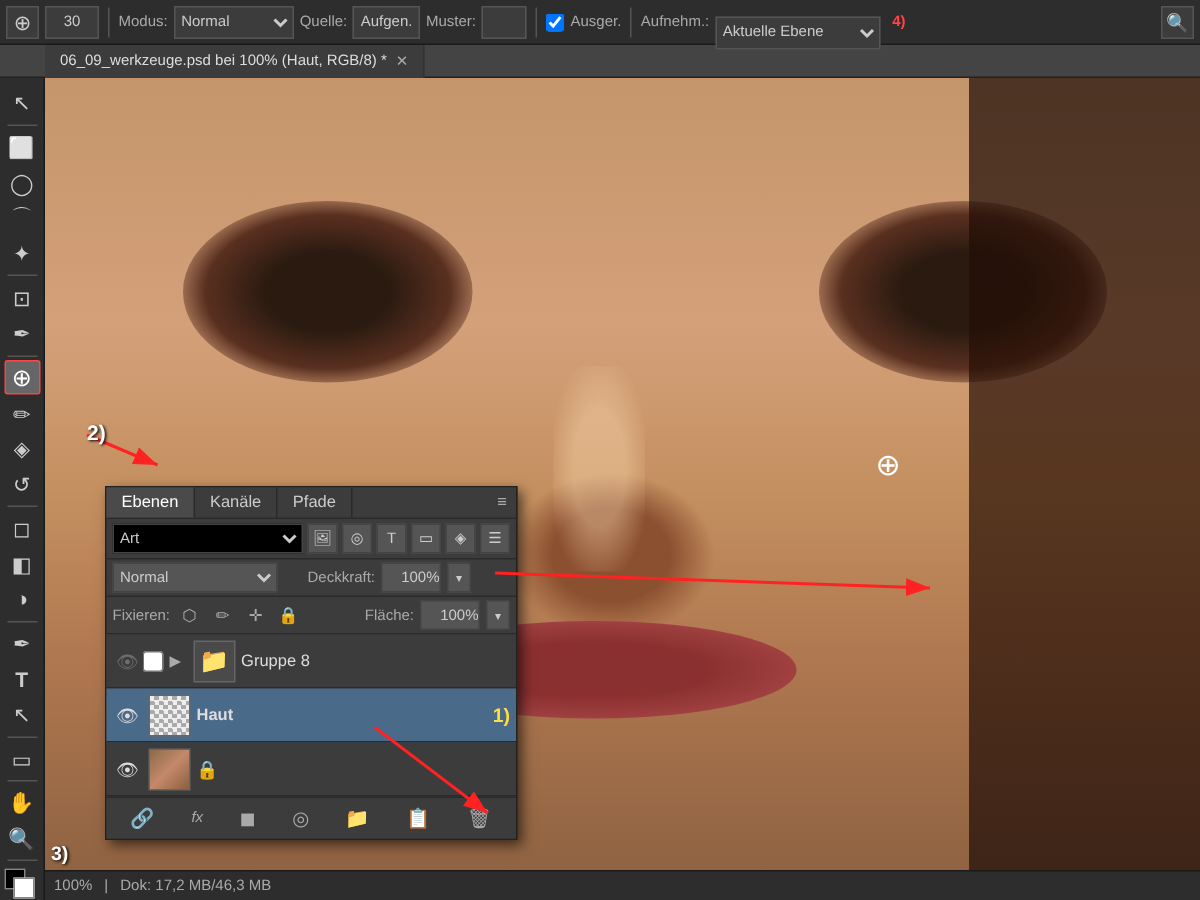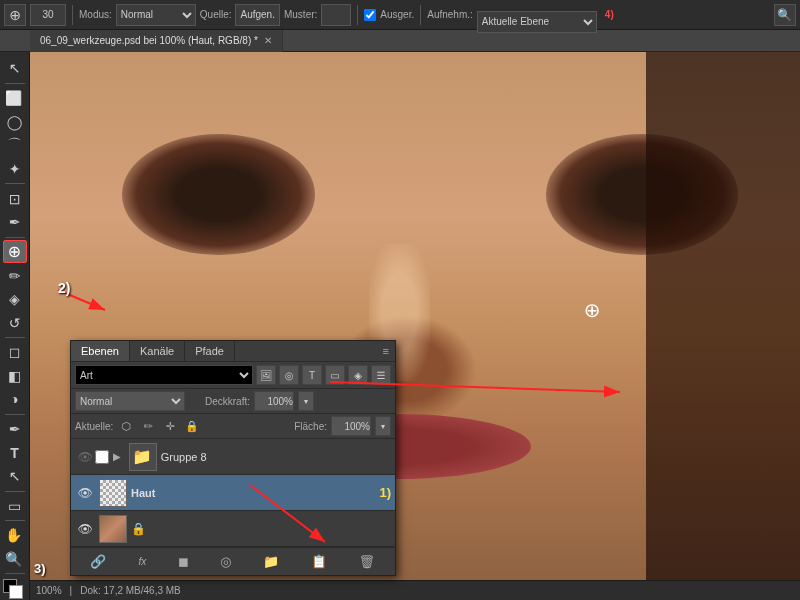--- a/index.html
+++ b/index.html
@@ -146,23 +146,23 @@
       display: flex;
       align-items: center;
       padding: 0 6px;
       font-size: 10px;
       color: #aaa;
     }
 
     
     #layers-panel {
       position: absolute;
-      bottom: 24px;
+      bottom: 40px;
       left: 40px;
-      width: 326px;
+      width: 275px;
       background: #3c3c3c;
       border: 1px solid #222;
       box-shadow: 3px 3px 8px rgba(0,0,0,0.6);
       z-index: 10;
     }
     #layers-panel-header {
       background: #3c3c3c;
       display: flex;
       border-bottom: 1px solid #2a2a2a;
     }
@@ -384,21 +384,21 @@
   <button class="toolbar-btn" style="width:30px;"></button>
 
   <div class="toolbar-divider"></div>
 
   <input type="checkbox" class="toolbar-checkbox" checked="" style="">
   <span class="toolbar-label">Ausger.</span>
 
   <div class="toolbar-divider"></div>
 
   <span class="toolbar-label">Aufnehm.:</span>
-  <select class="toolbar-select" style="width:120px;margin-top:14px;">
+  <select class="toolbar-select" style="width:110px;margin-top:14px;">
     <option>Aktuelle Ebene</option>
   </select>
 
   <span class="toolbar-label" style="color:#ff4444; font-weight:bold; margin-left:4px;">4)</span>
 
   <div class="toolbar-icon-btn" style="margin-left:auto; font-size:12px;">🔍</div>
 </div>
 
 <div id="tabbar">
   <div class="tab active">
@@ -513,21 +513,21 @@
         <div id="blend-row">
           <select class="blend-select">
             <option>Normal</option>
           </select>
           <span class="opacity-label">Deckkraft:</span>
           <input class="opacity-input" type="text" value="100%" style="">
           <div class="opacity-arrow">▾</div>
         </div>
 
         <div id="fix-row">
-          <span class="fix-label">Aktuelle:</span>
+          <span class="fix-label">Fixieren:</span>
           <button class="fix-btn">⬡</button>
           <button class="fix-btn">✏</button>
           <button class="fix-btn">✛</button>
           <button class="fix-btn">🔒</button>
           <span class="fill-label">Fläche:</span>
           <input class="opacity-input" type="text" value="100%" style="">
           <div class="opacity-arrow">▾</div>
         </div>
 
         <div id="layers-list">

